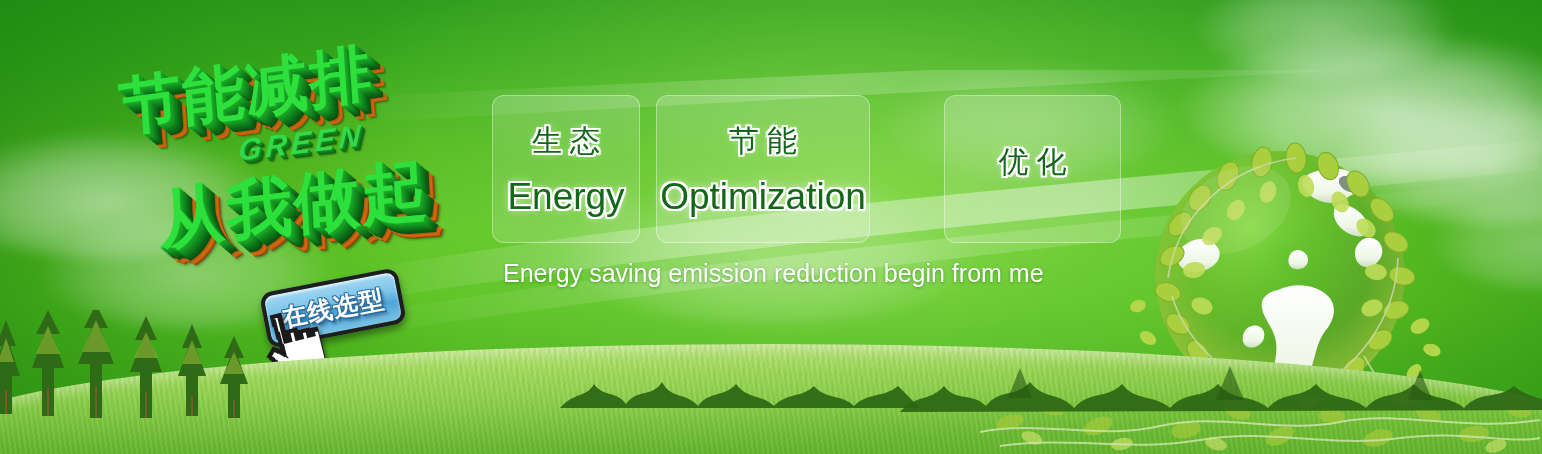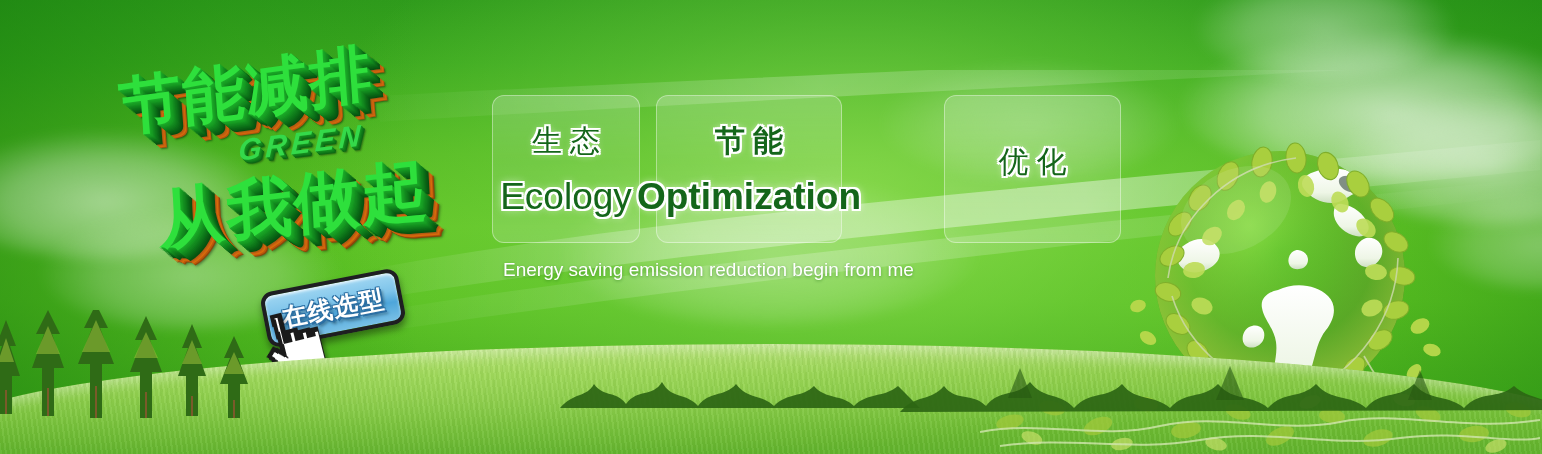--- a/index.html
+++ b/index.html
@@ -187,27 +187,27 @@
     font-size: 37px;
     color: #14661a;
     white-space: nowrap;
     letter-spacing: 0px;
     text-shadow:
       -2px -2px 0 #ffffff, 2px -2px 0 #ffffff, -2px 2px 0 #ffffff, 2px 2px 0 #ffffff,
       0 -2px 0 #ffffff, 0 2px 0 #ffffff, -2px 0 0 #ffffff, 2px 0 0 #ffffff,
       0 0 8px rgba(255,255,255,0.95);
   }
   #card-0 { left: 492px; width: 148px; }
-  #card-1 { left: 656px; width: 186px; font-weight: bold; }
+  #card-1 { left: 656px; width: 214px; }
   #card-2 { left: 944px; width: 177px; }
 
   .subtitle {
     position: absolute;
     left: 503px; top: 259px;
-    font-size: 19px;
+    font-size: 25px;
     color: #ffffff;
     white-space: nowrap;
     text-shadow: 0 1px 3px rgba(20,90,15,0.45);
   }
 
   
   .globe-wrap {
     position: absolute;
     left: 1128px; top: 128px;
     width: 320px; height: 310px;
@@ -295,21 +295,21 @@
     <div class="btn-select">
       <span>在线选型</span>
     </div>
     <svg class="cursor-hand" viewBox="0 0 44 48" width="66" height="72">
       <path d="M16 4 h5 v18 h3 v-6 h5 v6 h3 v-4 h5 v4 h3 v-3 h5 v19 q0 6 -5 8 h-18 q-4 -1 -6 -5 l-8 -12 l4 -4 l6 5 Z" fill="#ffffff" stroke="#1a1a1a" stroke-width="3" stroke-linejoin="miter" shape-rendering="crispEdges"></path>
     </svg>
   </div>
 
   <div class="card" id="card-0">
     <div class="card-cn">生态</div>
-    <div class="card-en">Ecology</div>
+    <div class="card-en">Energy</div>
   </div>
   <div class="card" id="card-1">
     <div class="card-cn">节能</div>
     <div class="card-en">Optimization</div>
   </div>
   <div class="card" id="card-2">
     <div class="card-cn">优化</div>
   </div>
 
   <div class="subtitle">Energy saving emission reduction begin from me</div>

